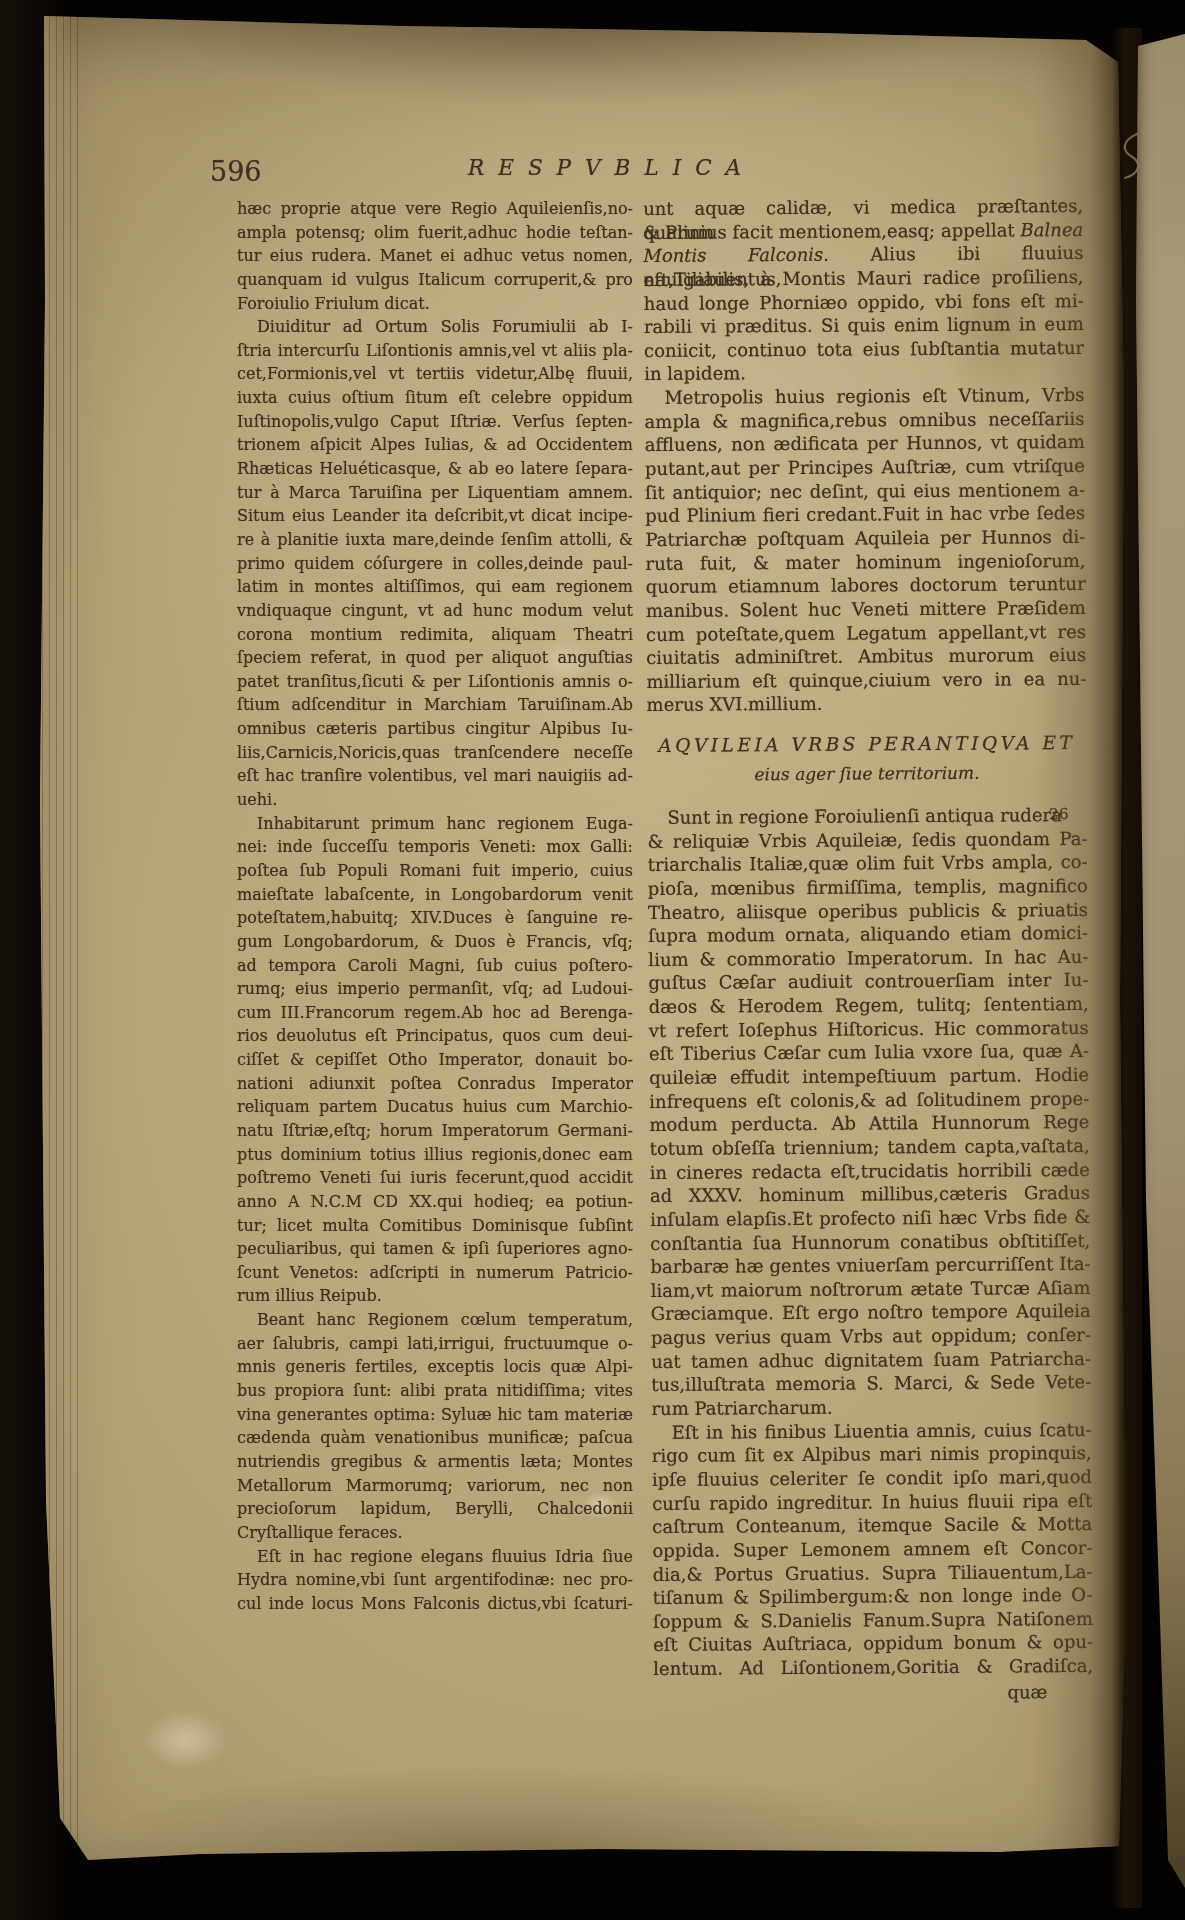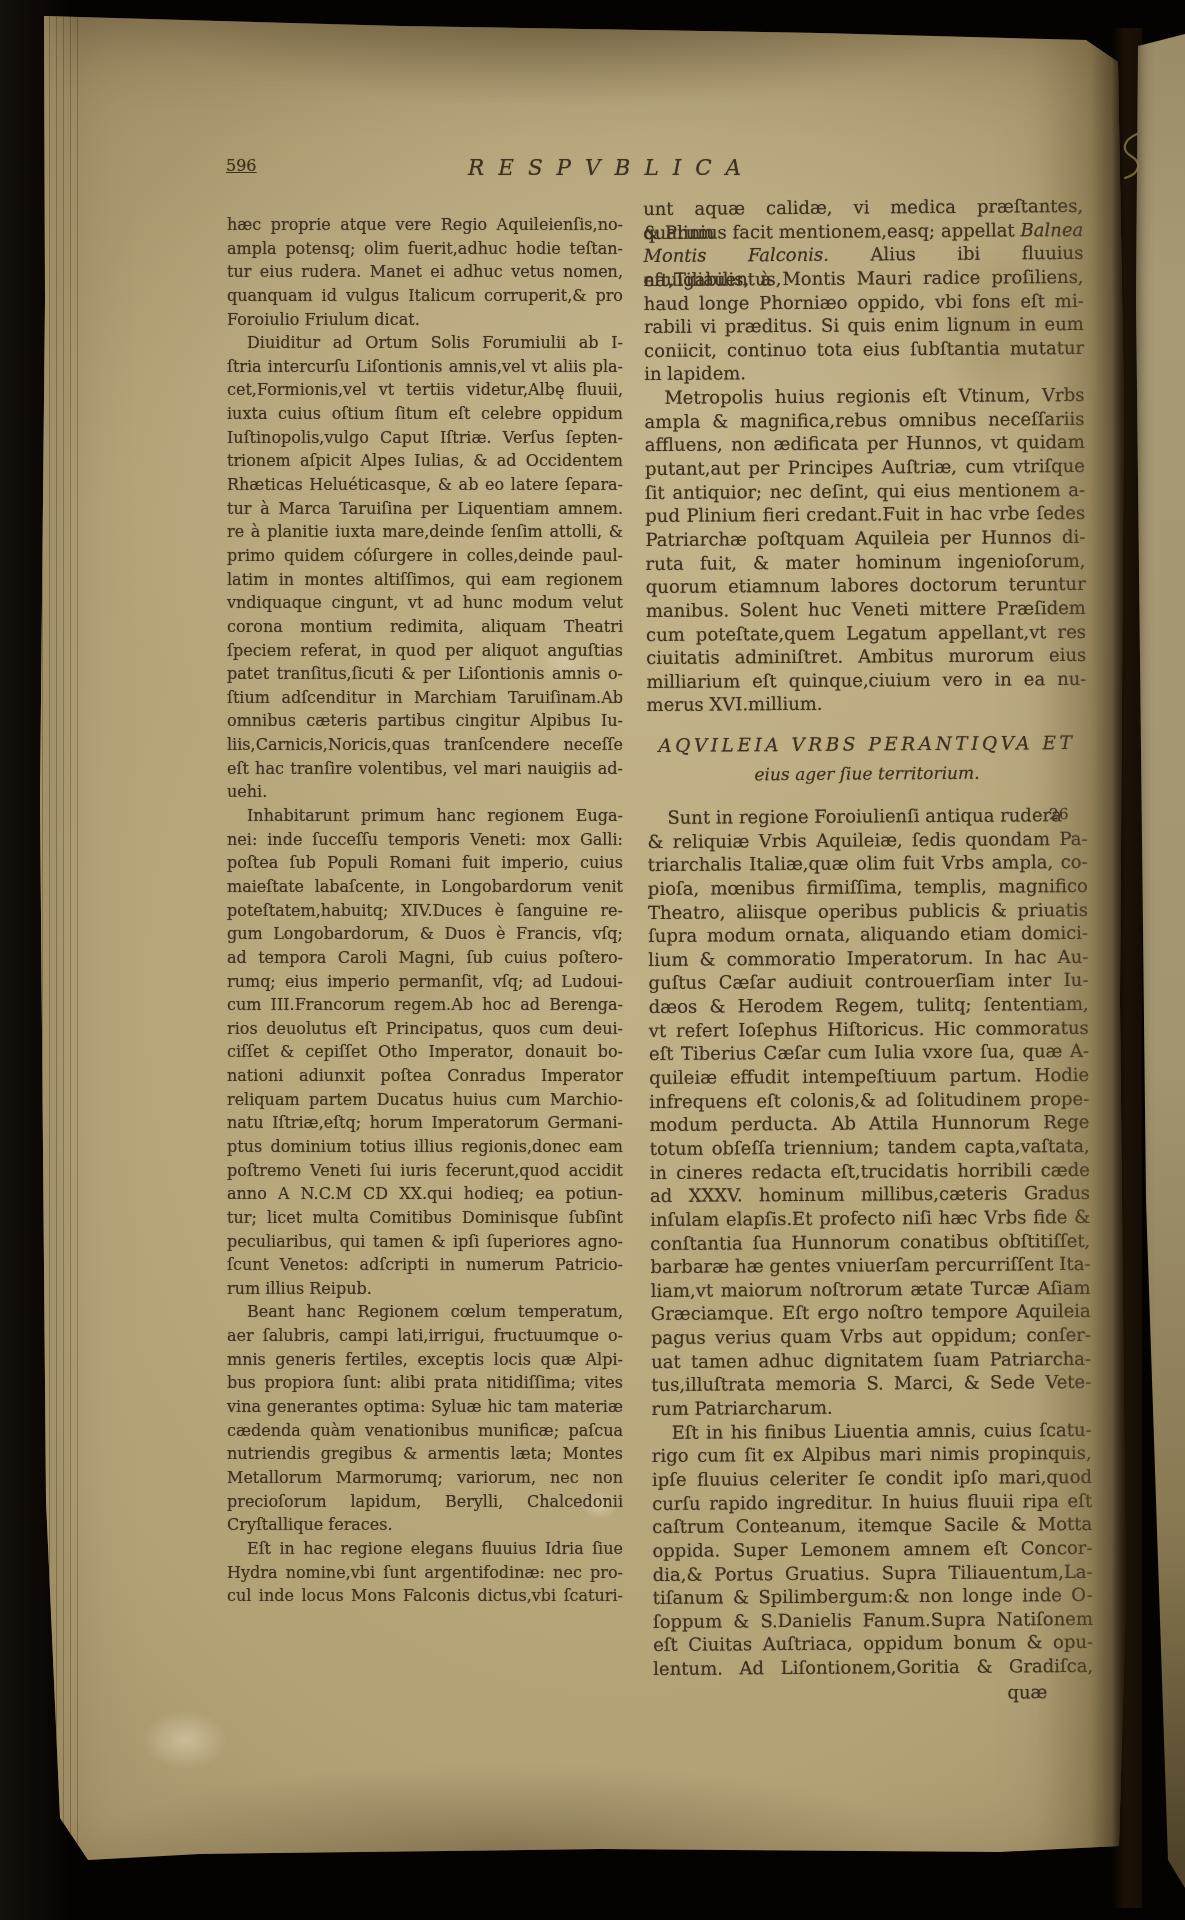--- a/index.html
+++ b/index.html
@@ -47,24 +47,24 @@
     background:linear-gradient(90deg, rgba(26,17,6,0) 0, rgba(30,20,8,.9) 45%, #150d04 100%);
   }
   .next-page { position:absolute; left:1128px; top:0; width:57px; height:1920px;
     clip-path:polygon(10px 46px,57px 34px,57px 1888px,40px 1860px,18px 1200px,8px 300px);
     background:linear-gradient(180deg,#998a66 0%,#a89a75 15%,#a39571 55%,#887852 80%,#4e4228 97%);
     box-shadow: inset 14px 0 16px -6px rgba(20,12,4,.75);
   }
   .hand-mark { position:absolute; left:1113px; top:130px; opacity:.8; }
   
   .ink { color:#3e3120; text-shadow:0 0 1px rgba(62,49,32,.6); }
-  .page-number { position:absolute; left:226px; top:156px; font-size:16px;text-decoration:underline; }
+  .page-number { position:absolute; left:210px; top:156px; font-size:27px; }
   .running-title { position:absolute; left:468px; top:155px; font-size:21.5px; letter-spacing:14px;font-style:italic; }
   .col { position:absolute; top:197px; }
-  .col-left  { left:227px; width:396px; font-size:16px;margin-top:16px; }
+  .col-left  { left:237px; width:396px; font-size:16px; }
   .col-right { left:643px; width:440px; font-size:18px;
     transform:rotate(-0.4deg); transform-origin:left top; }
   .tline { position:relative; height:23.65px; line-height:23.65px;
     text-align:justify; text-align-last:justify; }
   .tline.endline { text-align-last:left; }
   .tline.indent { padding-left:20px; }
   .tline .it { font-style:italic; }
   .block { position:absolute; left:0; width:100%; }
   .part1 { top:0; }
   .part2 { top:609px; }
@@ -94,20 +94,21 @@
         <div class="tline">quanquam id vulgus Italicum corruperit,&amp; pro</div>
         <div class="tline endline">Foroiulio Friulum dicat.</div>
         <div class="tline indent">Diuiditur ad Ortum Solis Forumiulii ab I-</div>
         <div class="tline">ſtria intercurſu Liſontionis amnis,vel vt aliis pla-</div>
         <div class="tline">cet,Formionis,vel vt tertiis videtur,Albę fluuii,</div>
         <div class="tline">iuxta cuius oſtium ſitum eſt celebre oppidum</div>
         <div class="tline">Iuſtinopolis,vulgo Caput Iſtriæ.  Verſus ſepten-</div>
         <div class="tline">trionem aſpicit Alpes Iulias, &amp; ad Occidentem</div>
         <div class="tline">Rhæticas Heluéticasque, &amp; ab eo latere ſepara-</div>
         <div class="tline">tur à Marca Taruiſina per Liquentiam amnem.</div>
+        <div class="tline">Situm eius Leander ita deſcribit,vt dicat incipe-</div>
         <div class="tline">re à planitie iuxta mare,deinde ſenſim attolli, &amp;</div>
         <div class="tline">primo quidem cóſurgere in colles,deinde paul-</div>
         <div class="tline">latim in montes altiſſimos, qui eam regionem</div>
         <div class="tline">vndiquaque cingunt, vt ad hunc modum velut</div>
         <div class="tline">corona montium redimita, aliquam Theatri</div>
         <div class="tline">ſpeciem referat, in quod per aliquot anguſtias</div>
         <div class="tline">patet tranſitus,ſicuti &amp; per Liſontionis amnis o-</div>
         <div class="tline">ſtium adſcenditur in Marchiam Taruiſinam.Ab</div>
         <div class="tline">omnibus cæteris partibus cingitur Alpibus Iu-</div>
         <div class="tline">liis,Carnicis,Noricis,quas tranſcendere neceſſe</div>

